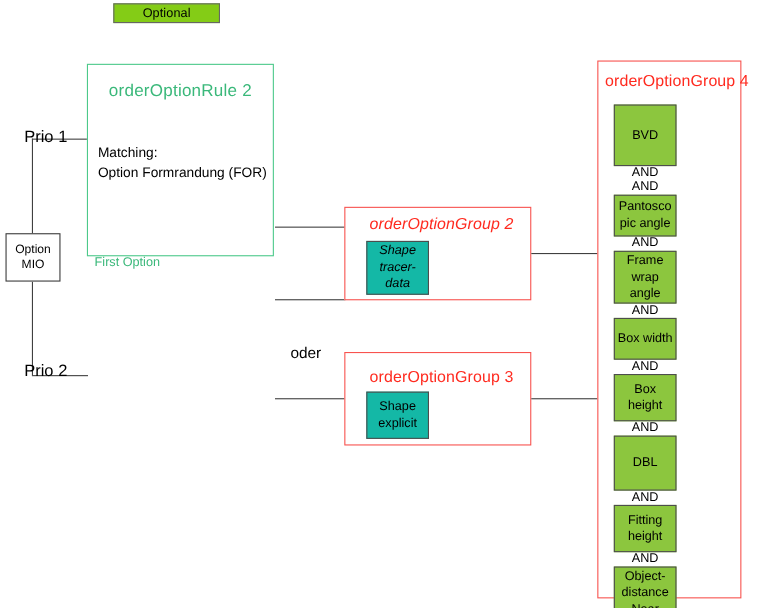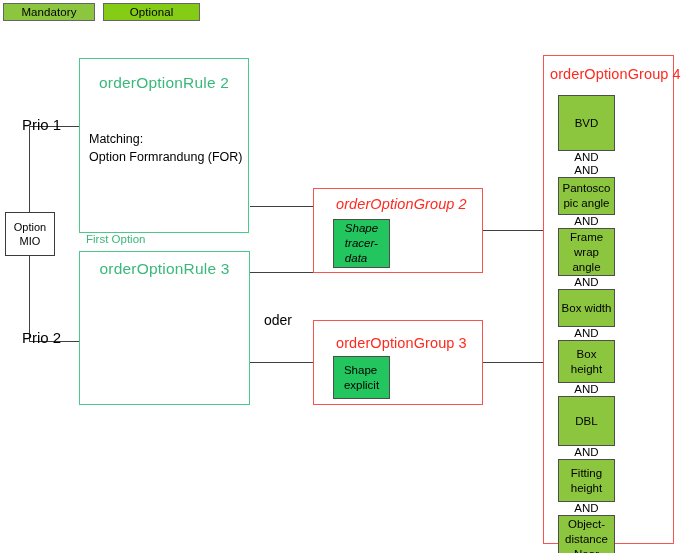--- a/index.html
+++ b/index.html
@@ -138,25 +138,26 @@
   }
   #group-2 { left: 313px; top: 188px; width: 170px; height: 85px; font-style: italic; }
   #group-2 .group-title { left: 22px; top: 7px; }
   #group-3 { left: 313px; top: 320px; width: 170px; height: 85px; }
   #group-3 .group-title { left: 22px; top: 14px; }
 
   
   .opt-chip {
     position: absolute;
     box-sizing: border-box;
-    background: #22c55e;
+    background: #14b8a6;
     border: 1.4px solid #4d4d4d;
     color: #000000;
     font-size: 11.5px;
     line-height: 15px;
+    text-align: center;
     display: flex;
     flex-direction: column;
     align-items: center;
     justify-content: center;
     white-space: pre-line;
   }
   #group-2 .opt-chip { left: 19px; top: 30px; width: 57px; height: 49px; }
   #group-3 .opt-chip { left: 19px; top: 35px; width: 57px; height: 43px; }
 
   
@@ -190,23 +191,20 @@
     font-size: 11.5px;
     line-height: 13px;
     color: #000000;
   }
 </style>
 </head>
 <body>
 
 <div id="canvas">
 
-  <div class="legend-chip" id="legend-mandatory">
-    <span>Mandatory</span>
-  </div>
   <div class="legend-chip" id="legend-optional">
     <span>Optional</span>
   </div>
 
   <div class="line-v" style="left:29px; top:126px; height:87px;"></div>
 
   <div class="line-v" style="left:29px; top:256px; height:85px;"></div>
 
   <div class="line-h" style="left:29px; top:126px; width:51px;"></div>
 
@@ -221,23 +219,20 @@
   <div class="prio-label" id="prio-2">Prio 2</div>
 
   <div class="rule-box" id="rule-2">
     <div class="rule-title">orderOptionRule 2</div>
     <div class="rule-body">Matching:
 Option Formrandung (FOR)</div>
   </div>
 
   <div class="side-caption" id="first-match">First Option</div>
 
-  <div class="rule-box" id="rule-3">
-    <div class="rule-title">orderOptionRule 3</div>
-  </div>
 
   <div class="oder-label" id="oder">oder</div>
 
   <div class="line-h" style="left:250px; top:206px; width:64px;"></div>
 
   <div class="line-h" style="left:250px; top:272px; width:64px;"></div>
 
   <div class="line-h" style="left:250px; top:362px; width:64px;"></div>
 
   <div class="group-box" id="group-2">

